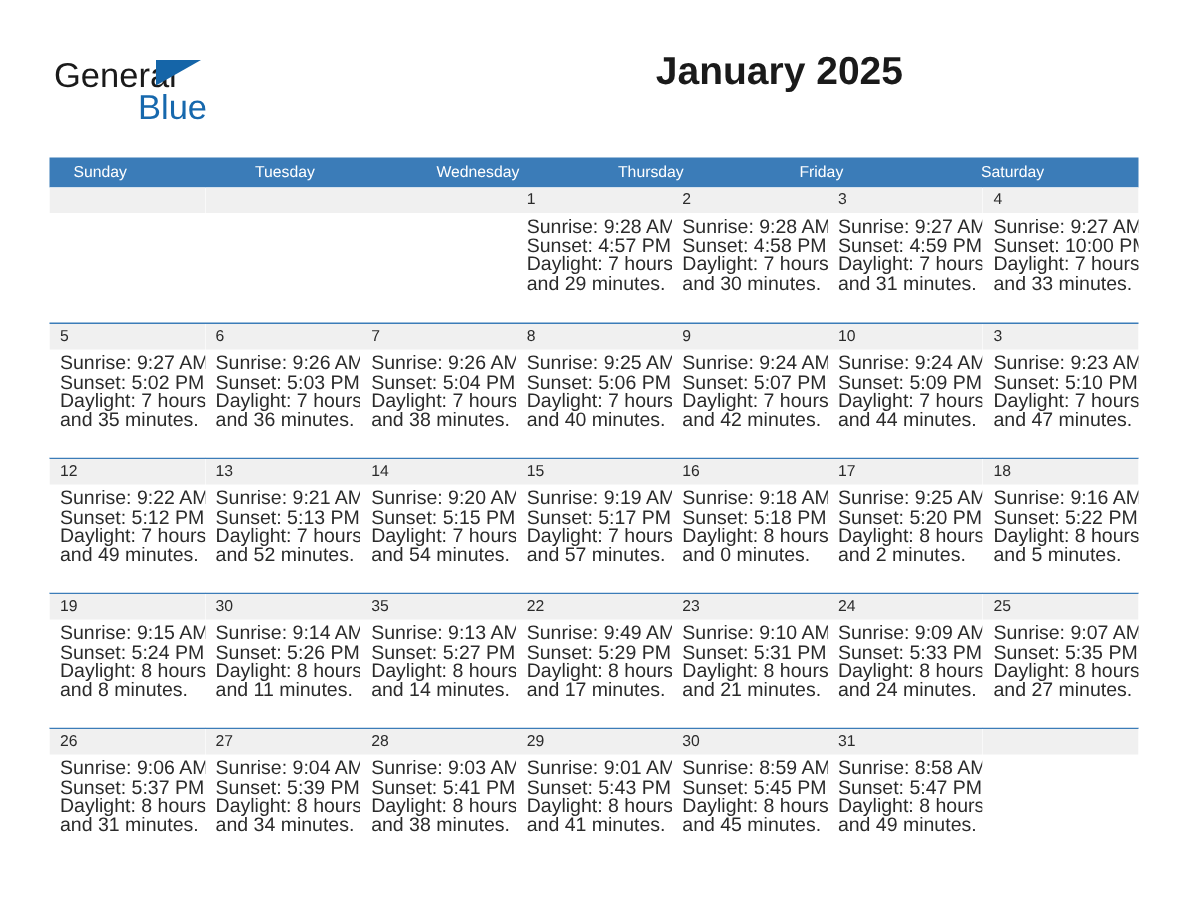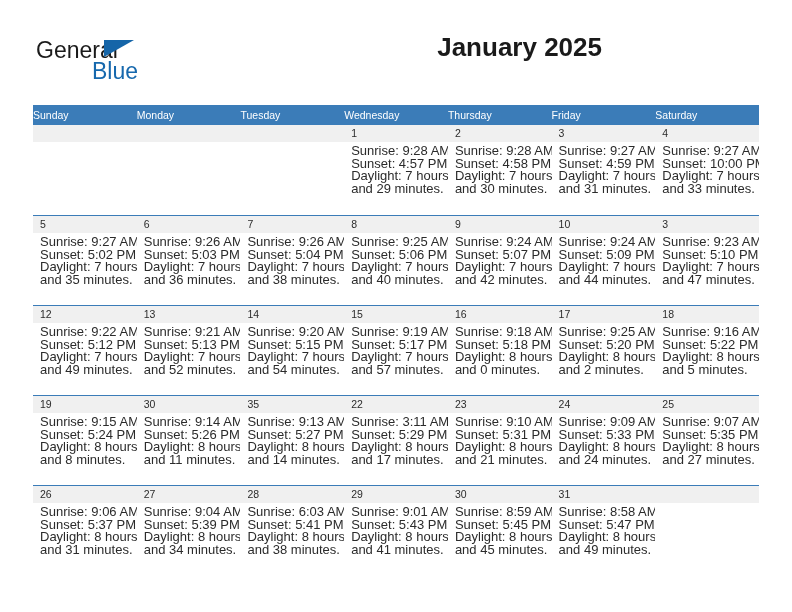--- a/index.html
+++ b/index.html
@@ -100,21 +100,21 @@
     display: flex;
     width: 726px;
     height: 20px;
     background: #3b7cb8;
   }
   .weekday {
     flex: 1 1 0;
     color: #ffffff;
     font-size: 10.5px;
     line-height: 20px;
-    padding-left: 0;
+    padding-left: 16px;
     box-sizing: border-box;
     font-family: "Liberation Sans", sans-serif;
     white-space: nowrap;
     overflow: hidden;
   }
 
   .week-row {
     display: flex;
     width: 726px;
     height: 90px;
@@ -173,21 +173,20 @@
     <div class="title-block">
       <h1 class="cal-title">January 2025</h1>
     </div>
 
   </div>
 
   <div class="calendar">
 
     <div class="weekday-row">
       <div class="weekday">Sunday</div>
-      <div class="weekday">Monday</div>
       <div class="weekday">Tuesday</div>
       <div class="weekday">Wednesday</div>
       <div class="weekday">Thursday</div>
       <div class="weekday">Friday</div>
       <div class="weekday">Saturday</div>
     </div>
 
     <div class="week-row first">
       <div class="day-cell empty">
         <div class="day-head"></div>
@@ -395,21 +394,21 @@
         <div class="day-body">
           <span class="ln">Sunrise: 9:13 AM</span>
           <span class="ln">Sunset: 5:27 PM</span>
           <span class="ln">Daylight: 8 hours</span>
           <span class="ln">and 14 minutes.</span>
         </div>
       </div>
       <div class="day-cell">
         <div class="day-head">22</div>
         <div class="day-body">
-          <span class="ln">Sunrise: 3:11 AM</span>
+          <span class="ln">Sunrise: 9:49 AM</span>
           <span class="ln">Sunset: 5:29 PM</span>
           <span class="ln">Daylight: 8 hours</span>
           <span class="ln">and 17 minutes.</span>
         </div>
       </div>
       <div class="day-cell">
         <div class="day-head">23</div>
         <div class="day-body">
           <span class="ln">Sunrise: 9:10 AM</span>
           <span class="ln">Sunset: 5:31 PM</span>
@@ -452,21 +451,21 @@
         <div class="day-body">
           <span class="ln">Sunrise: 9:04 AM</span>
           <span class="ln">Sunset: 5:39 PM</span>
           <span class="ln">Daylight: 8 hours</span>
           <span class="ln">and 34 minutes.</span>
         </div>
       </div>
       <div class="day-cell">
         <div class="day-head">28</div>
         <div class="day-body">
-          <span class="ln">Sunrise: 6:03 AM</span>
+          <span class="ln">Sunrise: 9:03 AM</span>
           <span class="ln">Sunset: 5:41 PM</span>
           <span class="ln">Daylight: 8 hours</span>
           <span class="ln">and 38 minutes.</span>
         </div>
       </div>
       <div class="day-cell">
         <div class="day-head">29</div>
         <div class="day-body">
           <span class="ln">Sunrise: 9:01 AM</span>
           <span class="ln">Sunset: 5:43 PM</span>

